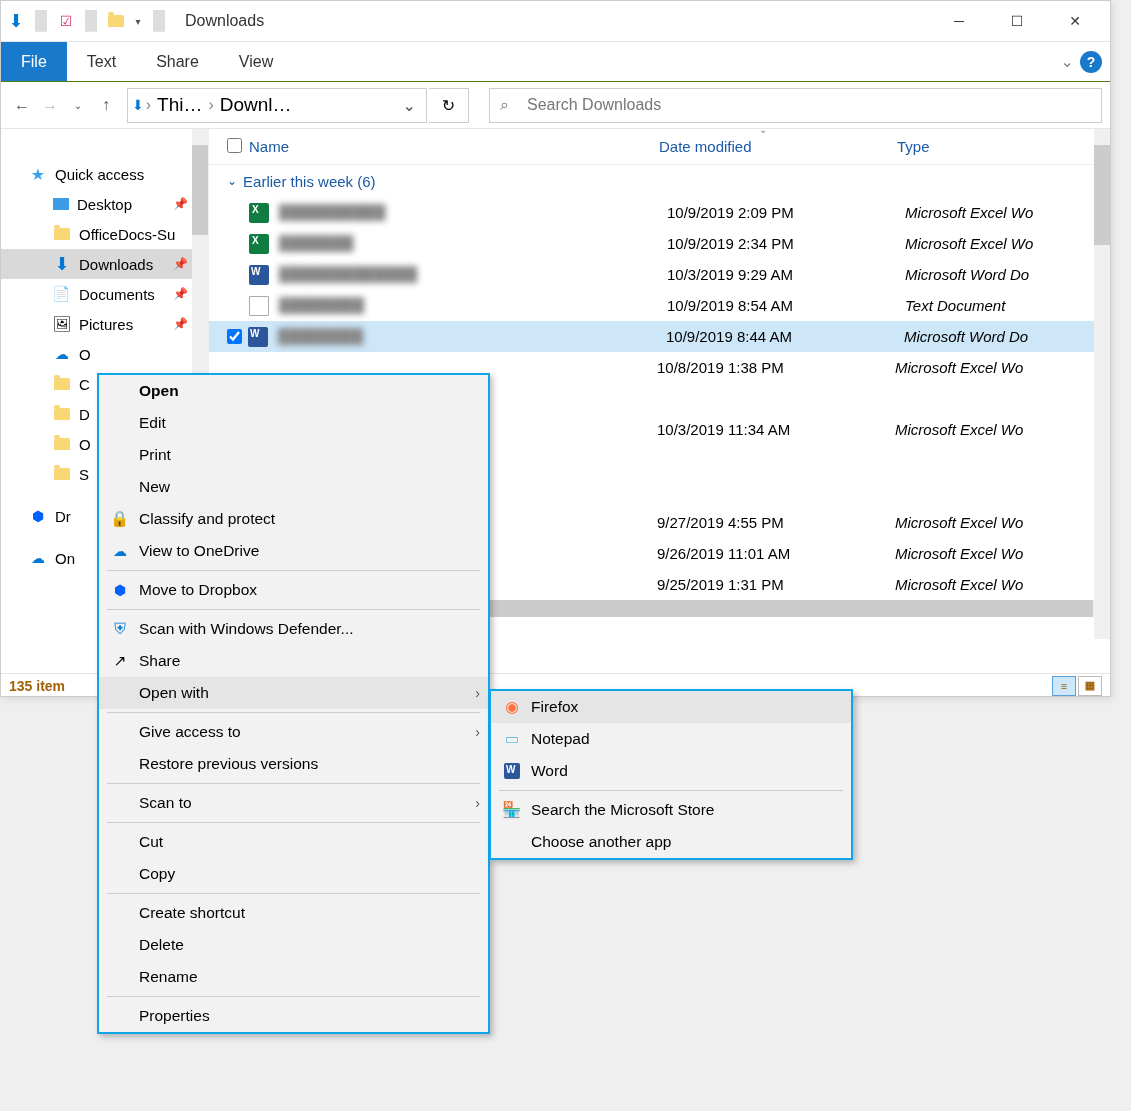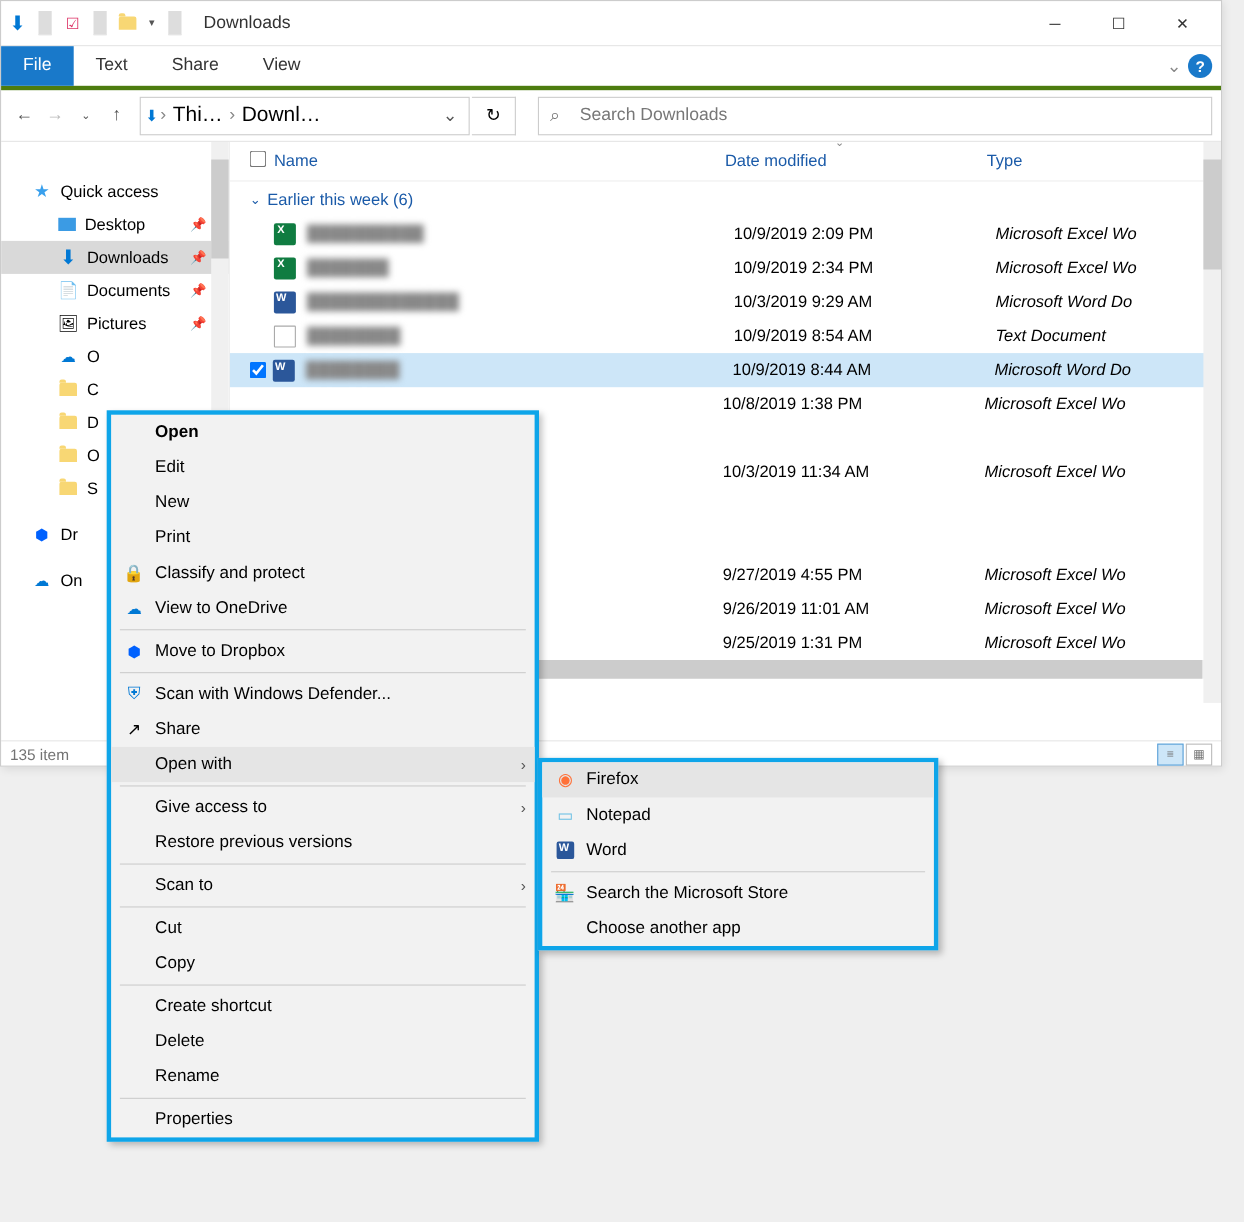--- a/index.html
+++ b/index.html
@@ -5,21 +5,21 @@
 * { margin:0; padding:0; box-sizing:border-box; font-family:"Segoe UI",Arial,sans-serif; }
 body { background:#efefef; width:1131px; height:1111px; position:relative; overflow:hidden; }
 .window { position:absolute; left:0; top:0; width:1111px; height:697px; background:#fff; border:1px solid #ccc; box-shadow:2px 2px 8px rgba(0,0,0,.1); }
 .titlebar { height:41px; display:flex; align-items:center; padding:0 6px; border-bottom:1px solid #e5e5e5; }
 .titlebar .qat { display:flex; align-items:center; gap:4px; }
 .titlebar .qat-icon { width:18px; height:18px; display:flex; align-items:center; justify-content:center; }
 .titlebar .sep { width:1px; height:22px; background:#ddd; margin:0 6px; }
 .titlebar .title { margin-left:14px; font-size:16px; color:#333; }
 .wincontrols { margin-left:auto; display:flex; gap:0; }
 .wincontrols .btn { width:58px; height:38px; display:flex; align-items:center; justify-content:center; font-size:14px; color:#333; cursor:pointer; }
-.ribbon-tabs { height:40px; display:flex; align-items:stretch; border-bottom:4px solid #4d7c0f; }
+.ribbon-tabs { height:40px; display:flex; align-items:stretch; border-bottom:1px solid #4d7c0f; }
 .tab { padding:0 20px; display:flex; align-items:center; font-size:16px; color:#333; cursor:pointer; }
 .tab.file { background:#1979ca; color:#fff; }
 .ribbon-right { margin-left:auto; display:flex; align-items:center; gap:6px; padding-right:8px; }
 .help-icon { width:22px; height:22px; border-radius:50%; background:#1979ca; color:#fff; display:flex; align-items:center; justify-content:center; font-size:14px; font-weight:bold; }
 .navbar { height:47px; display:flex; align-items:center; padding:0 8px; gap:2px; border-bottom:1px solid #e5e5e5; }
 .nav-btn { width:26px; height:26px; display:flex; align-items:center; justify-content:center; color:#555; cursor:pointer; font-size:16px; }
 .nav-btn.disabled { color:#bbb; }
 .addr-box { flex:0 0 300px; height:35px; border:1px solid #ccc; display:flex; align-items:center; padding:0 4px; margin-left:6px; }
 .crumb { display:flex; align-items:center; padding:0 4px; font-size:19px; cursor:pointer; }
 .crumb-sep { color:#888; padding:0 2px; }
@@ -45,30 +45,30 @@
 .col-type { flex:1; }
 .group-hdr { height:32px; display:flex; align-items:center; padding-left:18px; color:#1a5aa8; font-size:15px; }
 .group-hdr .chev { margin-right:6px; font-size:12px; }
 .row { height:31px; display:flex; align-items:center; padding-left:40px; font-size:15px; }
 .row.sel { background:#cde6f8; }
 .row .fico { width:20px; height:20px; margin-right:10px; }
 .row .fname { flex:0 0 388px; overflow:hidden; white-space:nowrap; }
 .row .fdate { flex:0 0 238px; }
 .row .ftype { flex:1; overflow:hidden; white-space:nowrap;font-style:italic; }
 .row .blur { filter:blur(3px); color:#888; }
-.status { height:24px; border-top:1px solid #e5e5e5; display:flex; align-items:center; padding:0 8px; font-size:14px; color:#737373; }
+.status { height:24px; border-top:1px solid #e5e5e5; display:flex; align-items:center; padding:0 8px; font-size:14px; color:#a16207;font-weight:bold; }
 .status .viewbtns { margin-left:auto; display:flex; gap:2px; }
 .status .vb { width:24px; height:20px; border:1px solid #bbb; display:flex; align-items:center; justify-content:center; font-size:11px; }
 .status .vb.active { background:#cde6f8; border-color:#5aa0d8; }
 .hscroll { height:17px; background:#f0f0f0; display:flex; align-items:center; }
 .hscroll .track { flex:1; height:17px; background:#ccc; margin-left:0; width:680px; }
 .hscroll .arrow { width:17px; text-align:center; font-size:11px; margin-left:auto; }
 .vscroll { position:absolute; right:0; top:0; width:16px; background:#f0f0f0; height:510px; }
 .vscroll .vthumb { background:#ccc; width:16px; height:100px; margin-top:16px; }
-.ctx-menu { position:absolute; background:#f2f2f2; border:4px solid #0ea5e9; box-shadow:3px 3px 6px rgba(0,0,0,.25); font-size:15.5px; }
+.ctx-menu { position:absolute; background:#f2f2f2; border:2px solid #0ea5e9; box-shadow:3px 3px 6px rgba(0,0,0,.25); font-size:15.5px; }
 .ctx-menu.main { left:97px; top:373px; width:393px; }
 .ctx-menu.sub { left:489px; top:689px; width:364px; }
 .mi { height:32px; display:flex; align-items:center; padding:0 8px; cursor:pointer; }
 .mi:hover, .mi.hov { background:#e5e5e5; }
 .mi .mi-ico { width:26px; display:flex; align-items:center; justify-content:center; }
 .mi .mi-txt { flex:1; padding-left:6px; }
 .mi .mi-arrow { font-size:14px; color:#555; }
 .mi.bold .mi-txt { font-weight:600; }
 .msep { height:1px; background:#ccc; margin:3px 8px; }
 
@@ -145,20 +145,26 @@
     <div class="navpane">
       <div class="nav-item">
           <span class="ico icon-star">★</span>
           <span>Quick access</span>
         </div>
       <div class="nav-item sub">
           <span class="ico" style="background:#3b9be4;width:16px;height:12px;"></span>
           <span>Desktop</span>
           <span class="pin">📌</span>
         </div>
+      <div class="nav-item sub">
+          <span class="ico">
+            <span class="icon-folder"></span>
+          </span>
+          <span>OfficeDocs-Su</span>
+        </div>
       <div class="nav-item sub sel">
           <span class="ico icon-dl">⬇</span>
           <span>Downloads</span>
           <span class="pin">📌</span>
         </div>
       <div class="nav-item sub">
           <span class="ico">📄</span>
           <span>Documents</span>
           <span class="pin">📌</span>
         </div>
@@ -311,25 +317,25 @@
   <div class="mi bold">
       <span class="mi-ico"></span>
       <span class="mi-txt">Open</span>
     </div>
   <div class="mi">
       <span class="mi-ico"></span>
       <span class="mi-txt">Edit</span>
     </div>
   <div class="mi">
       <span class="mi-ico"></span>
+      <span class="mi-txt">Print</span>
+    </div>
+  <div class="mi">
+      <span class="mi-ico"></span>
       <span class="mi-txt">New</span>
-    </div>
-  <div class="mi">
-      <span class="mi-ico"></span>
-      <span class="mi-txt">Print</span>
     </div>
   <div class="mi">
       <span class="mi-ico" style="color:#0078d4;">🔒</span>
       <span class="mi-txt">Classify and protect</span>
     </div>
   <div class="mi">
       <span class="mi-ico icon-cloud">☁</span>
       <span class="mi-txt">View to OneDrive</span>
     </div>
   <div class="msep"></div>

